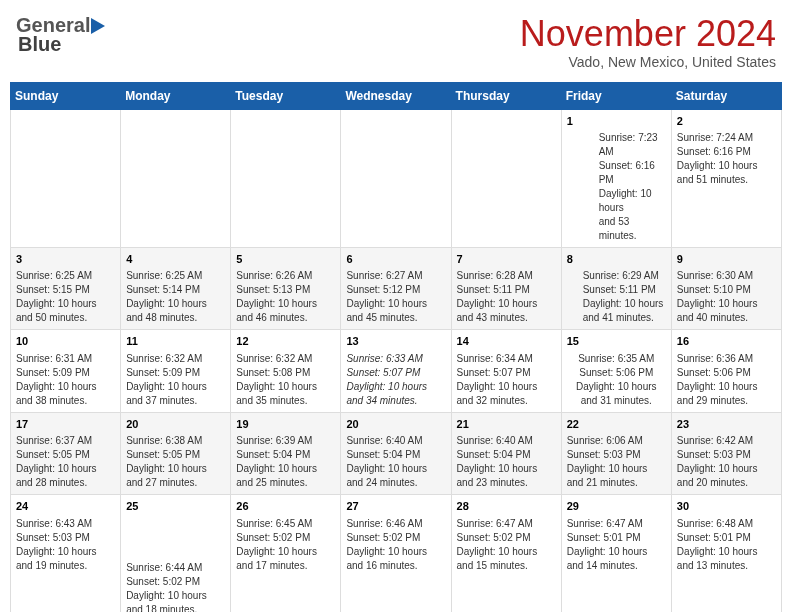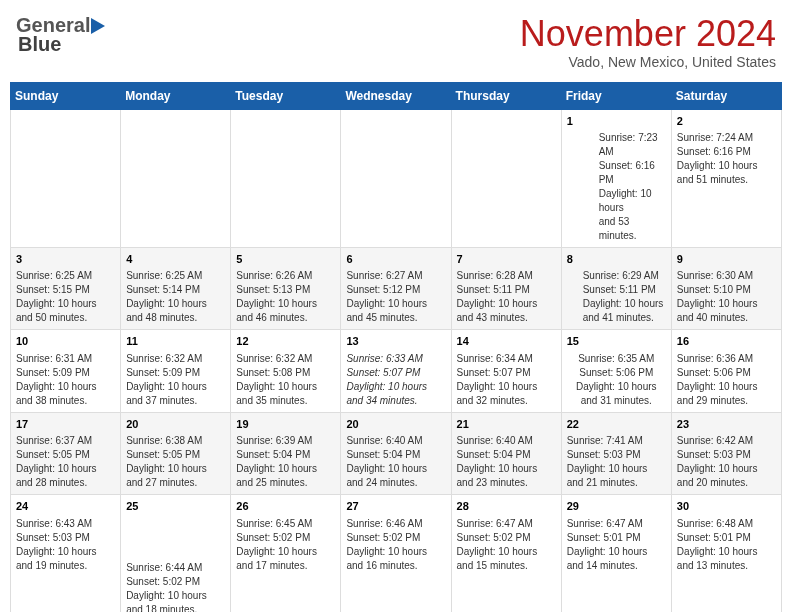--- a/index.html
+++ b/index.html
@@ -278,21 +278,21 @@
         </td>
         <td>
           <span class="day-number">21</span>
           <div class="day-info" style="white-space: pre-line;">Sunrise: 6:40 AM
 Sunset: 5:04 PM
 Daylight: 10 hours
 and 23 minutes.</div>
         </td>
         <td>
           <span class="day-number">22</span>
-          <div class="day-info" style="white-space: pre-line;">Sunrise: 7:41 AM
+          <div class="day-info" style="white-space: pre-line;">Sunrise: 6:06 AM
 Sunset: 5:03 PM
 Daylight: 10 hours
 and 21 minutes.</div>
         </td>
         <td>
           <span class="day-number">23</span>
           <div class="day-info" style="white-space: pre-line;">Sunrise: 6:42 AM
 Sunset: 5:03 PM
 Daylight: 10 hours
 and 20 minutes.</div>

